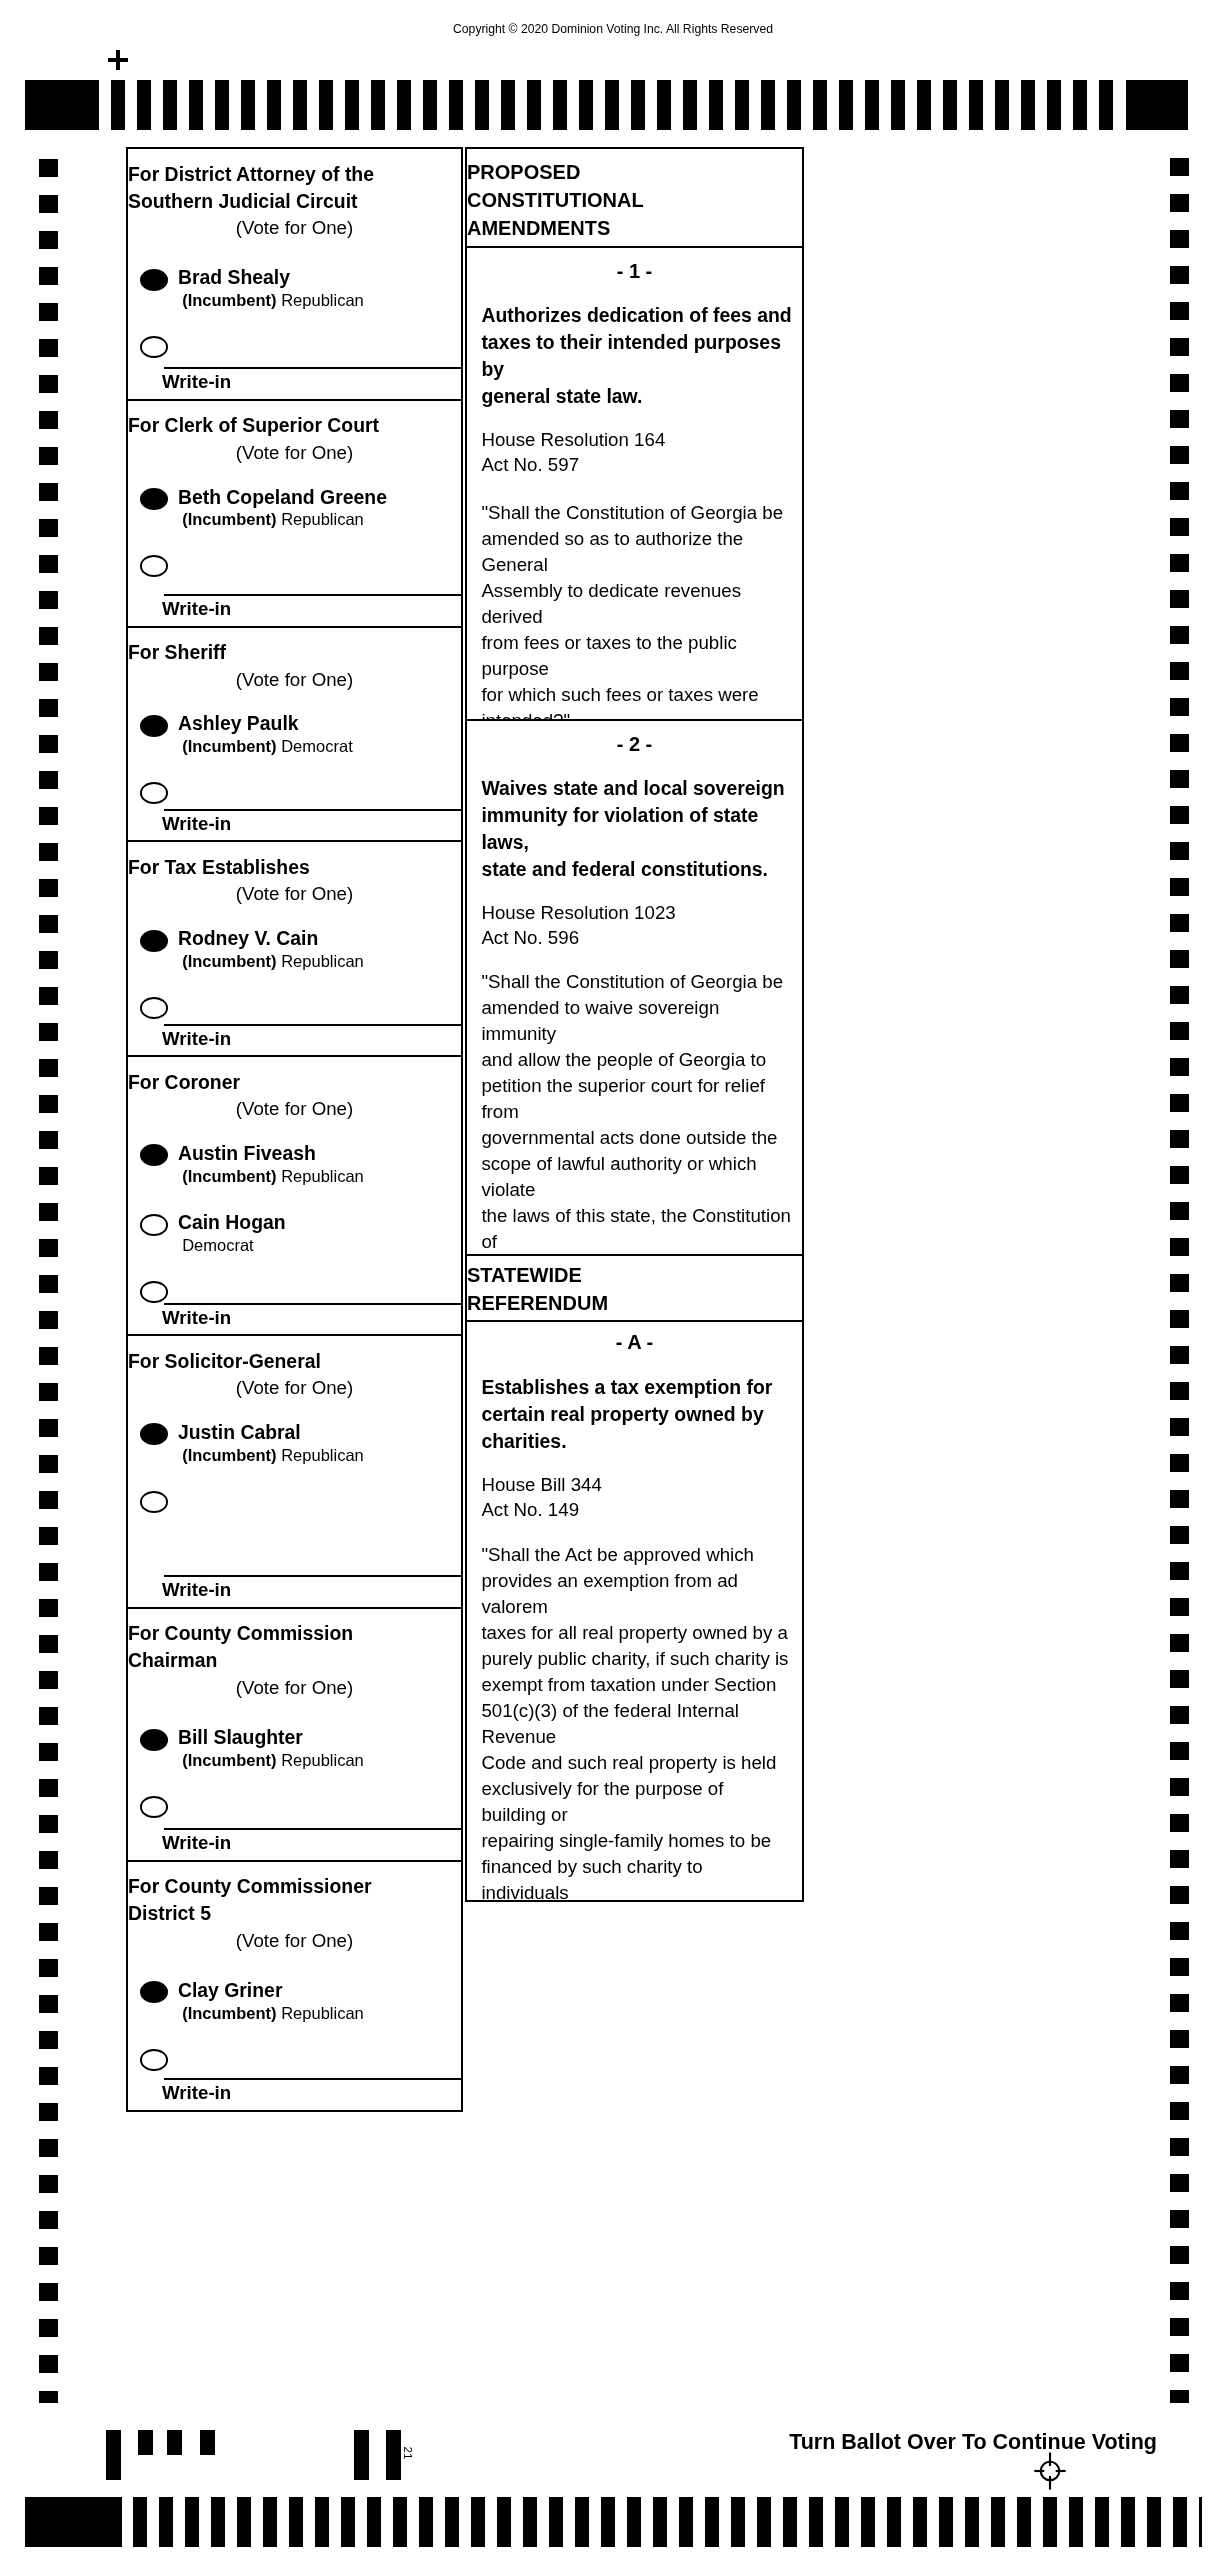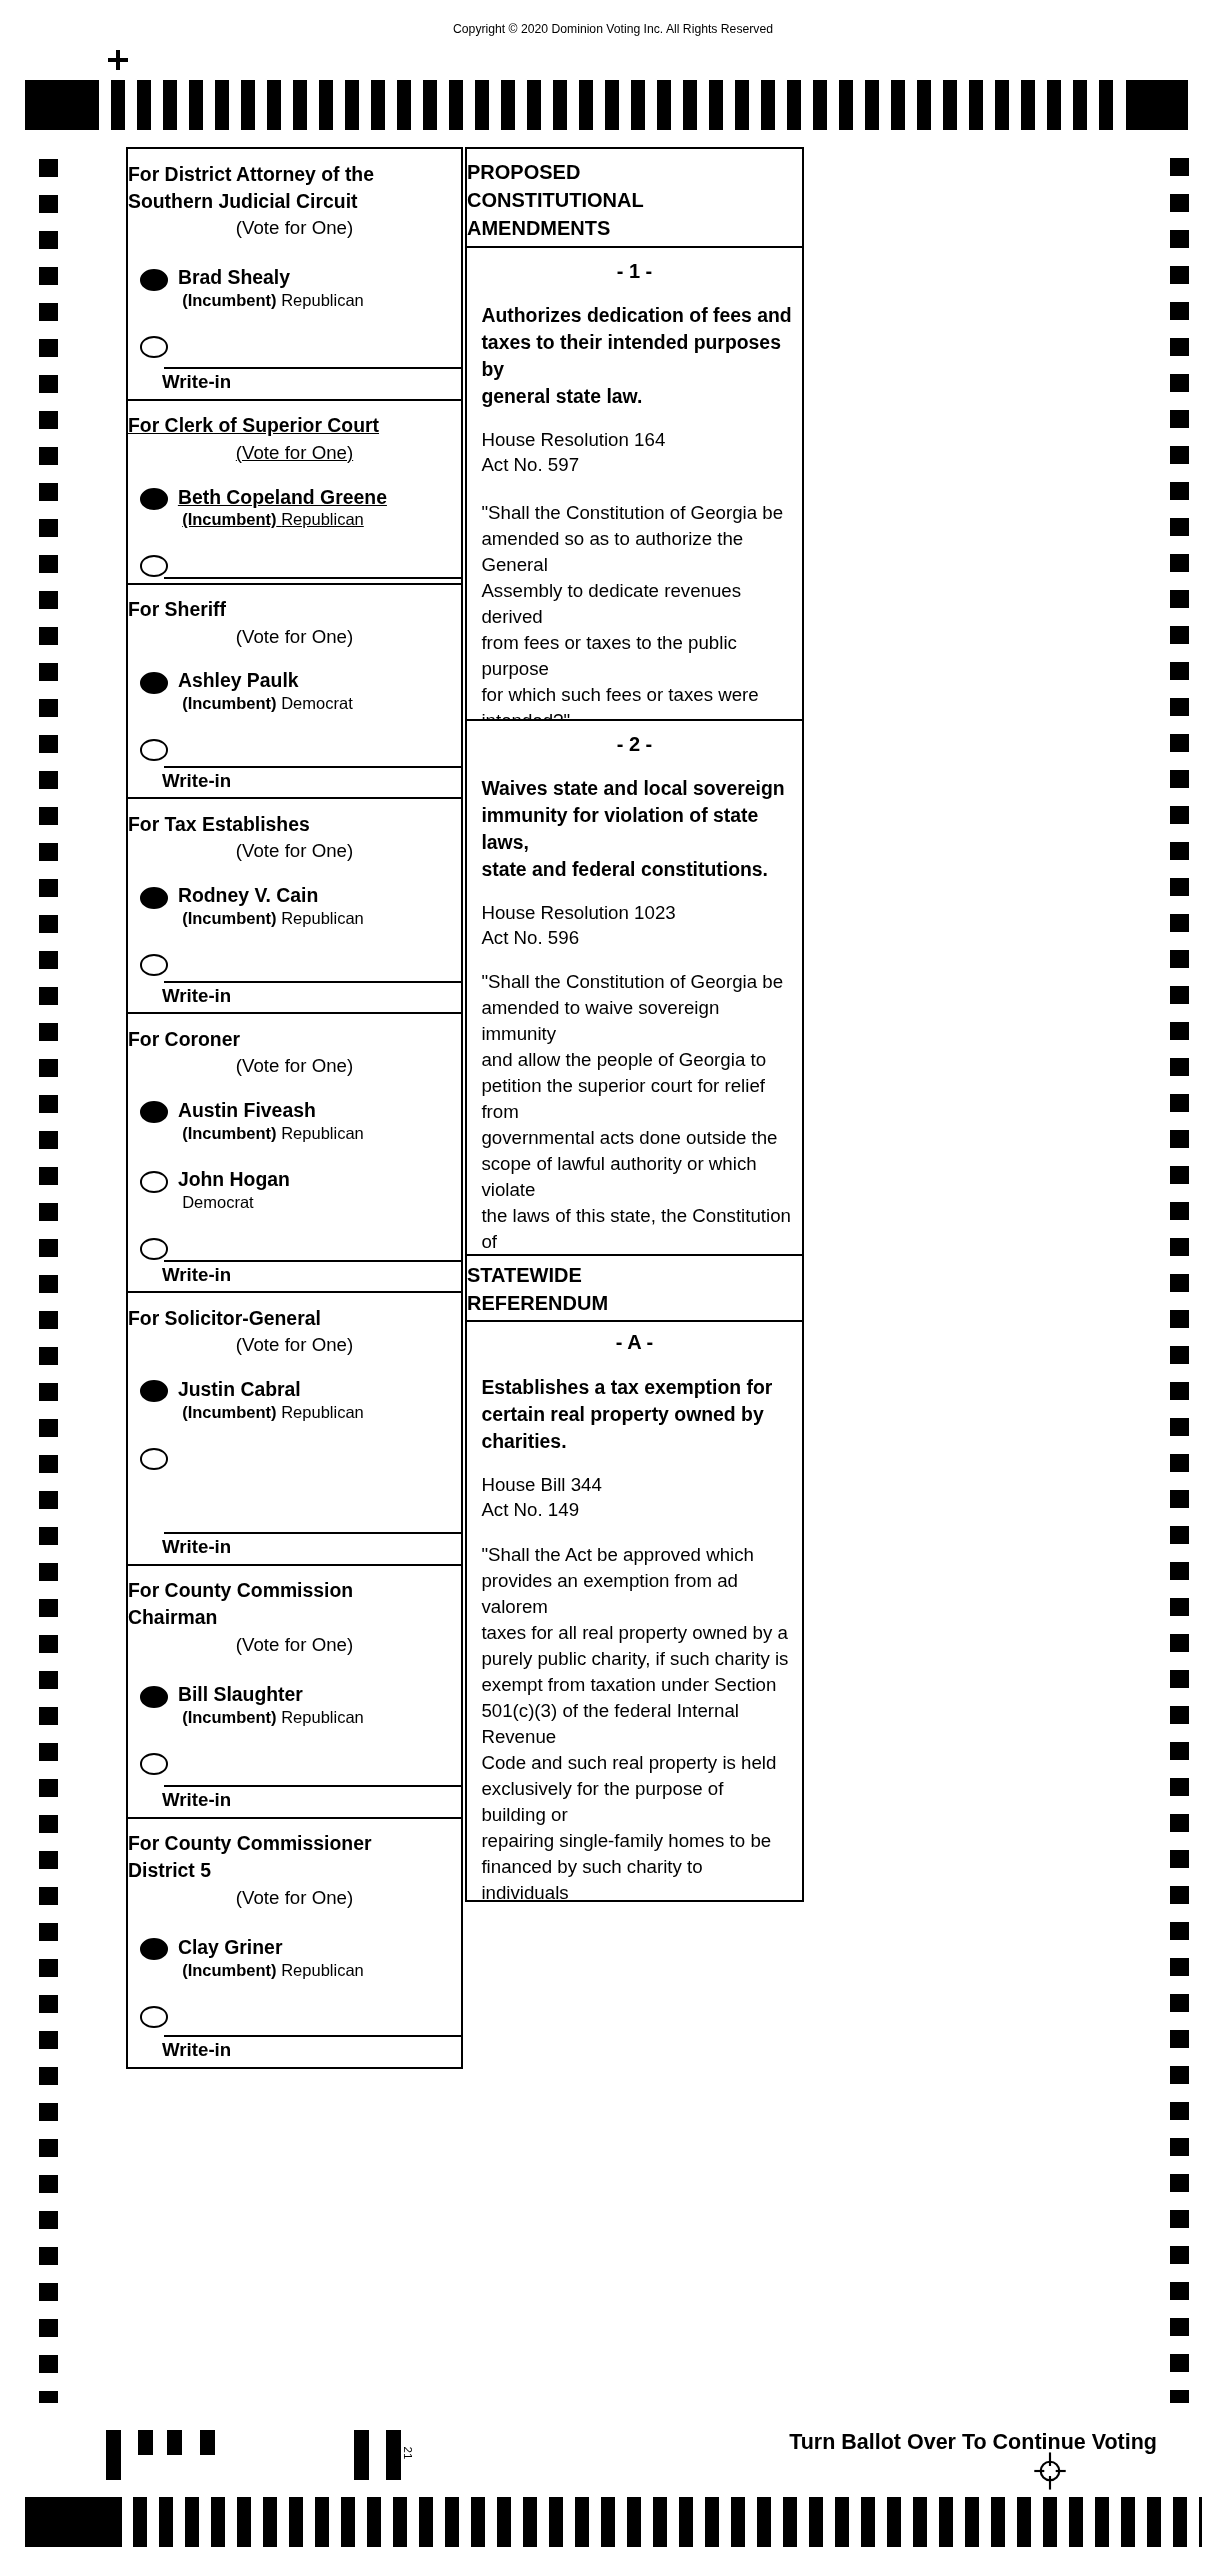--- a/index.html
+++ b/index.html
@@ -106,21 +106,21 @@
       </div>
       <div class="cand blank">
         <span class="oval"></span>
       </div>
       <div class="writein">
         <div class="writein-rule"></div>
         <div class="writein-label">Write-in</div>
       </div>
     </section>
 
-    <section class="contest" style="height:186px;text-decoration:underline;">
+    <section class="contest" style="height:229px;">
       <div class="c-title">For Clerk of Superior Court</div>
       <div class="c-inst">(Vote for One)</div>
       <div class="cand first1">
         <span class="oval filled"></span>
         <span class="cand-text">
           <span class="cand-name">Beth Copeland Greene</span>
           <span class="cand-party"><span class="qual">(Incumbent)</span> <span>Republican</span></span>
         </span>
       </div>
       <div class="cand blank">
@@ -176,21 +176,21 @@
       <div class="cand first1">
         <span class="oval filled"></span>
         <span class="cand-text">
           <span class="cand-name">Austin Fiveash</span>
           <span class="cand-party"><span class="qual">(Incumbent)</span> <span>Republican</span></span>
         </span>
       </div>
       <div class="cand second">
         <span class="oval"></span>
         <span class="cand-text">
-          <span class="cand-name">John Hogan</span>
+          <span class="cand-name">Cain Hogan</span>
           <span class="cand-party"><span class="qual"></span> <span>Democrat</span></span>
         </span>
       </div>
       <div class="cand blank">
         <span class="oval"></span>
       </div>
       <div class="writein">
         <div class="writein-rule"></div>
         <div class="writein-label">Write-in</div>
       </div>

